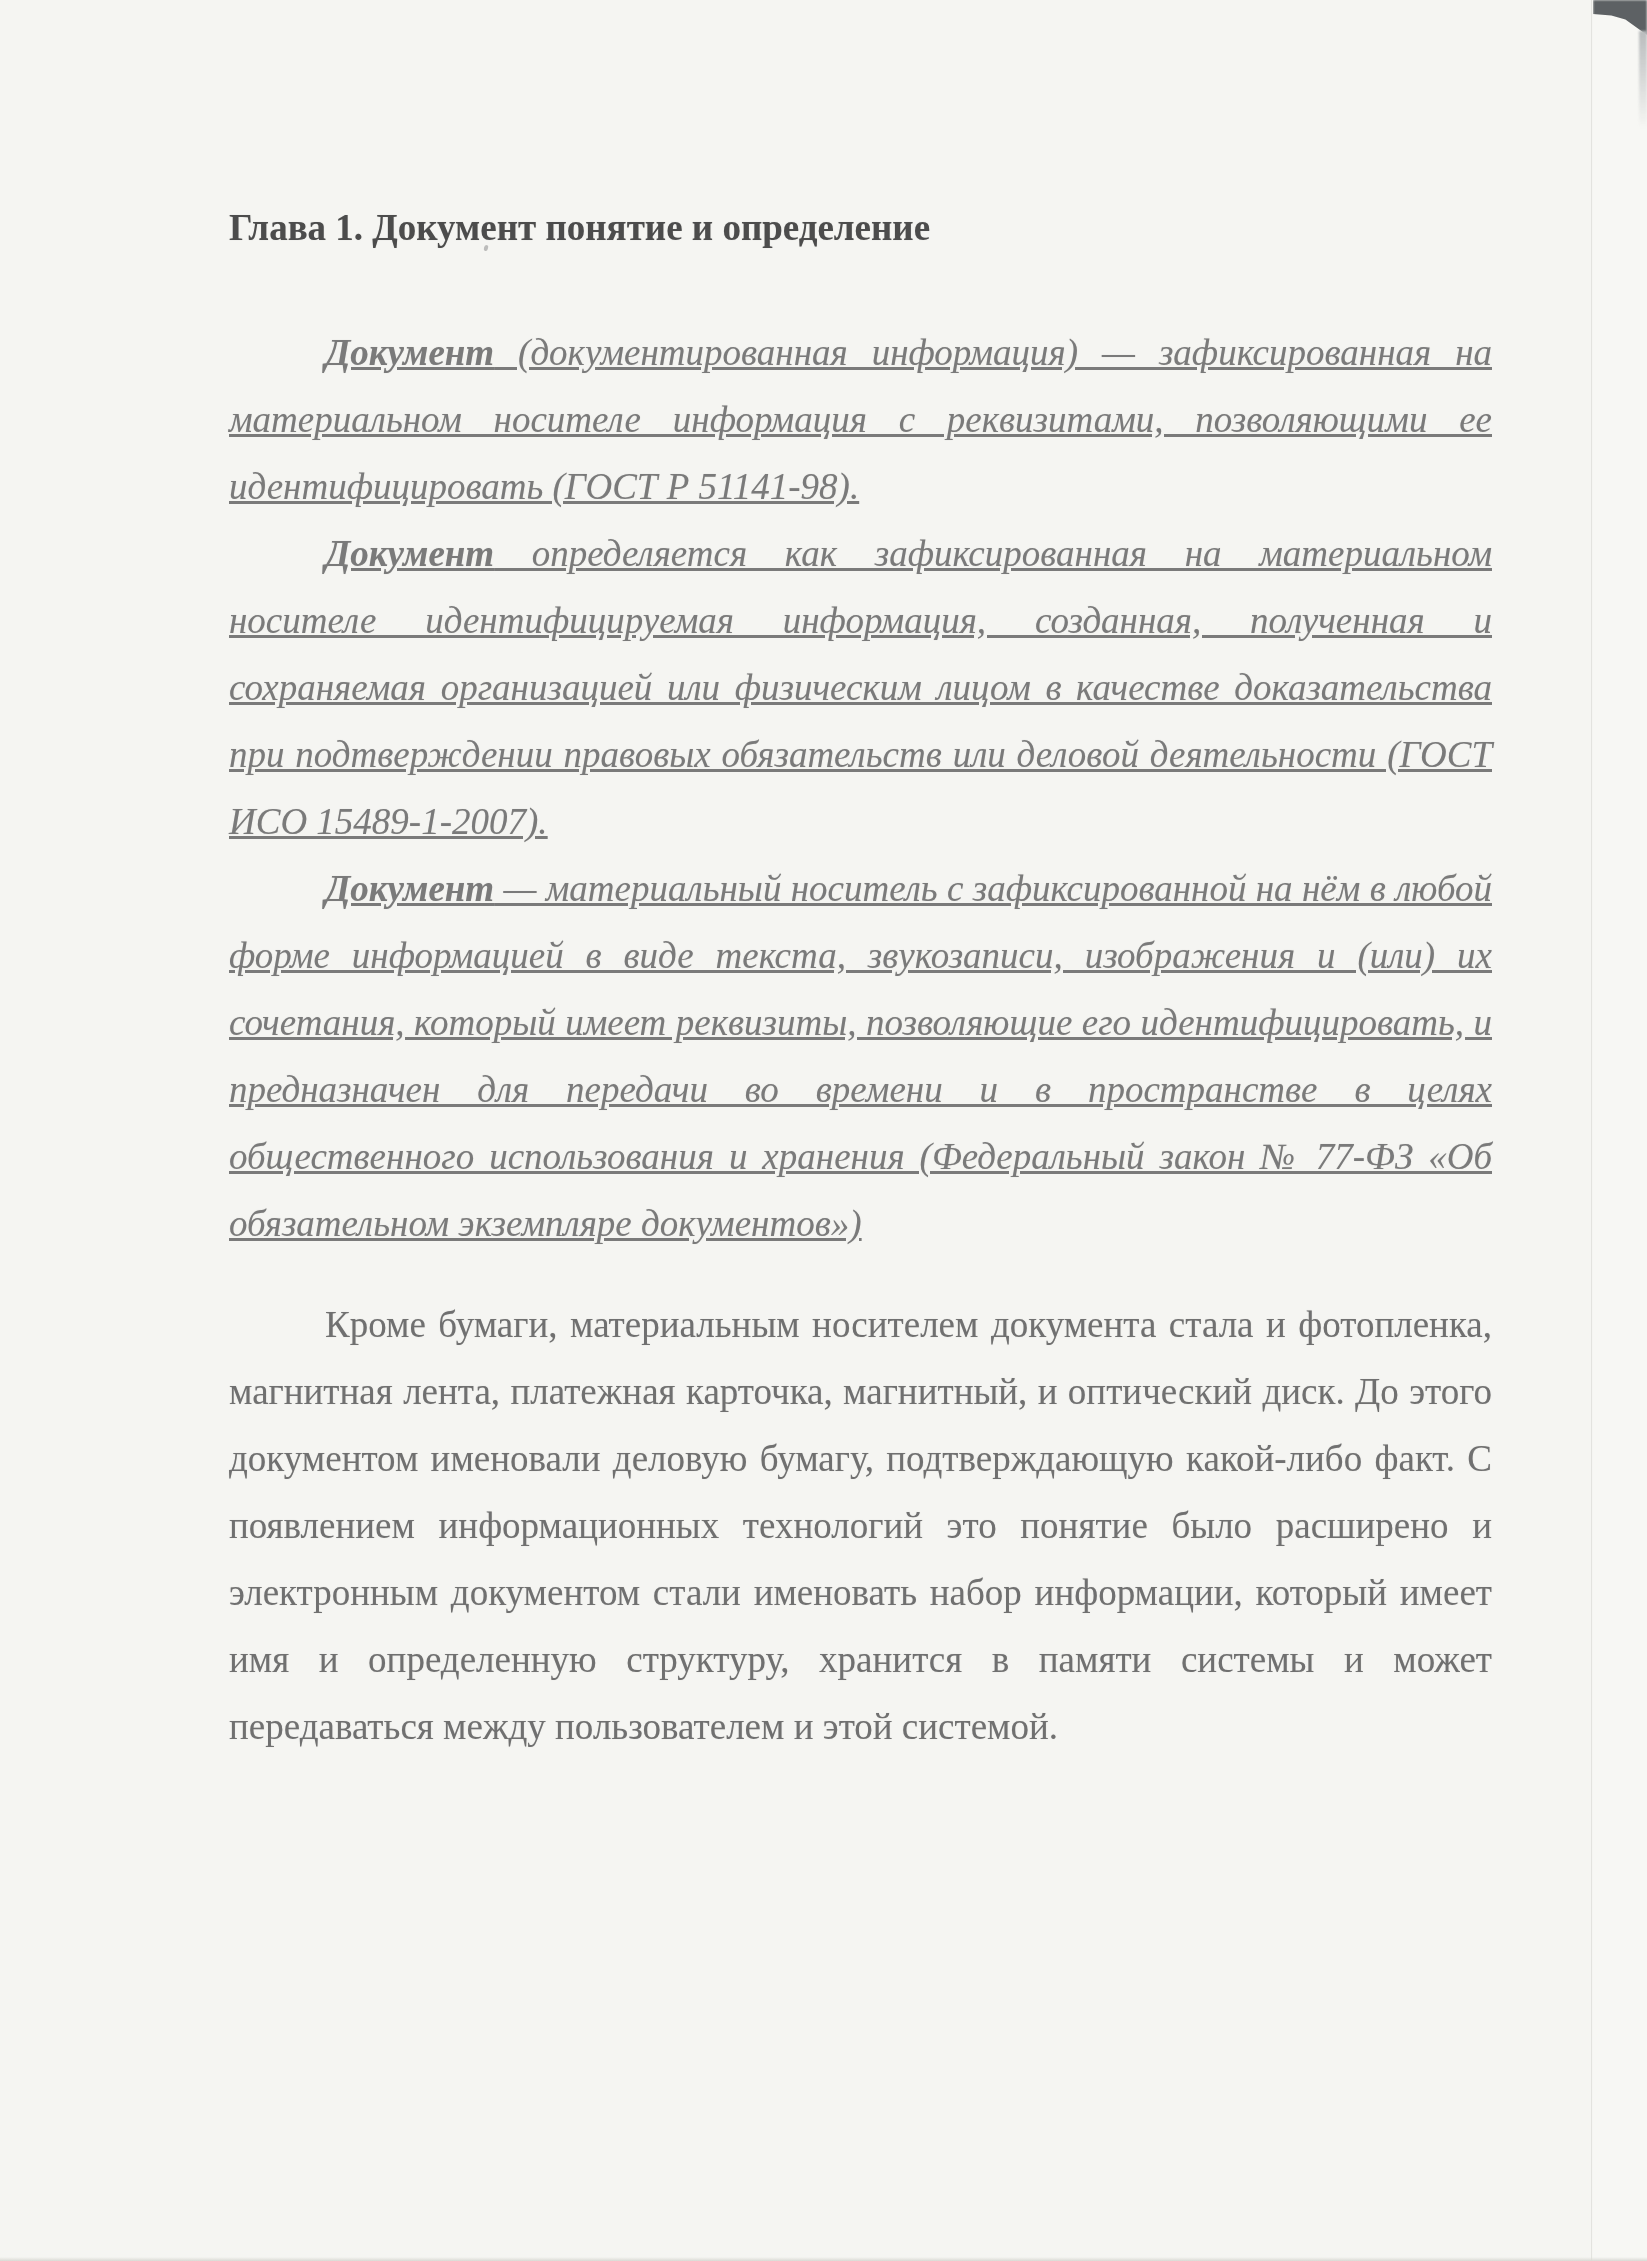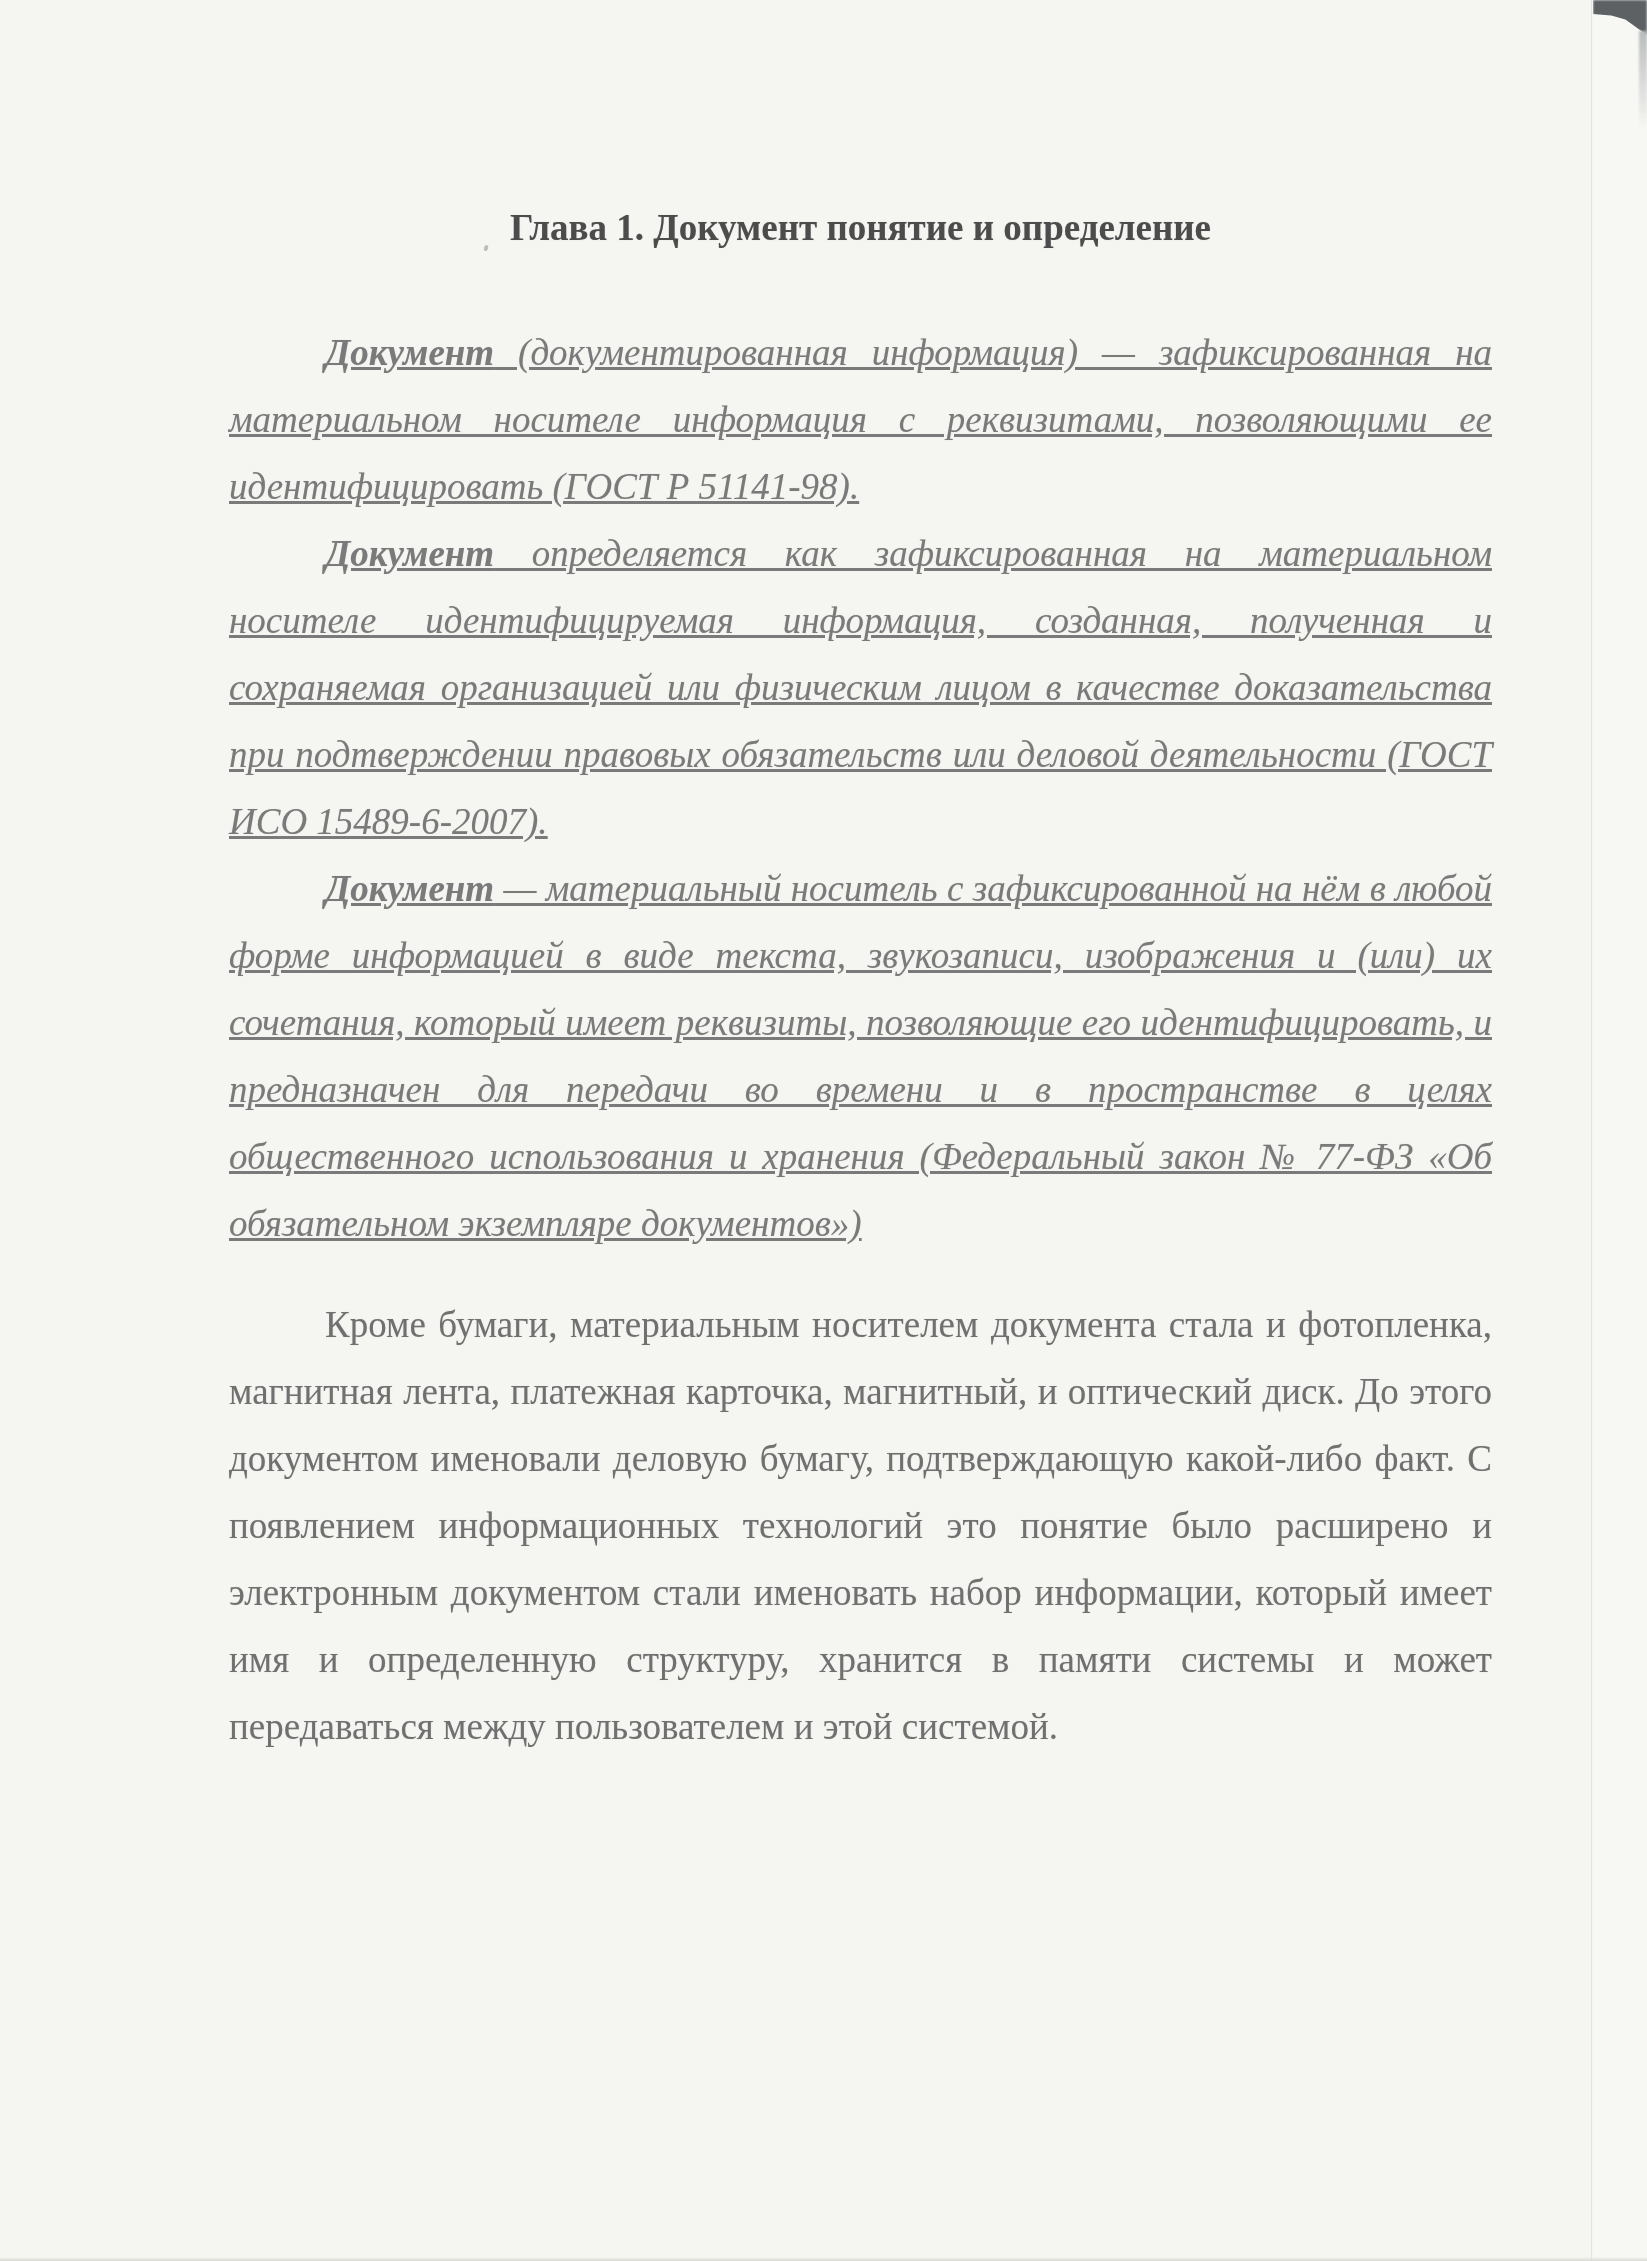--- a/index.html
+++ b/index.html
@@ -53,21 +53,20 @@
     left:229px;top:197px;width:1263px;
     color:var(--ink);
     font-size:37px;
     text-shadow:0 0 1px rgba(110,110,110,.28);
   }
   h1.title{
     margin:0;
     font-size:37px;
     line-height:61px;
     font-weight:bold;
-    text-align:center;
     color:var(--ink-title);
   }
   p.para{
     margin:0;
     line-height:67px;
     text-align:justify;
     text-indent:96px;
     color:var(--ink);
   }
   p.def{
@@ -93,21 +92,21 @@
 <div class="bottom-edge"></div>
 <div class="speck"></div>
 
 <div class="content">
 
   <h1 class="title">Глава 1. Документ понятие и определение</h1>
 
 
   <p class="para def gap-before-lg"><b class="lead">Документ</b><span> (документированная информация) — зафиксированная на материальном носителе информация с реквизитами, позволяющими ее идентифицировать (ГОСТ Р 51141-98).</span></p>
 
-  <p class="para def"><b class="lead">Документ</b><span> определяется как зафиксированная на материальном носителе идентифицируемая информация, созданная, полученная и сохраняемая организацией или физическим лицом в качестве доказательства при подтверждении правовых обязательств или деловой деятельности (ГОСТ ИСО 15489-6-2007).</span></p>
+  <p class="para def"><b class="lead">Документ</b><span> определяется как зафиксированная на материальном носителе идентифицируемая информация, созданная, полученная и сохраняемая организацией или физическим лицом в качестве доказательства при подтверждении правовых обязательств или деловой деятельности (ГОСТ ИСО 15489-1-2007).</span></p>
 
   <p class="para def"><b class="lead">Документ</b><span> — материальный носитель с зафиксированной на нём в любой форме информацией в виде текста, звукозаписи, изображения и (или) их сочетания, который имеет реквизиты, позволяющие его идентифицировать, и предназначен для передачи во времени и в пространстве в целях общественного использования и хранения (Федеральный закон № 77-ФЗ «Об обязательном экземпляре документов»)</span></p>
 
   <p class="para gap-before-sm"><span>Кроме бумаги, материальным носителем документа стала и фотопленка, магнитная лента, платежная карточка, магнитный, и оптический диск. До этого документом именовали деловую бумагу, подтверждающую какой-либо факт. С появлением информационных технологий это понятие было расширено и электронным документом стали именовать набор информации, который имеет имя и определенную структуру, хранится в памяти системы и может передаваться между пользователем и этой системой.</span></p>
 
 
 </div>
 
 
 </body></html>

